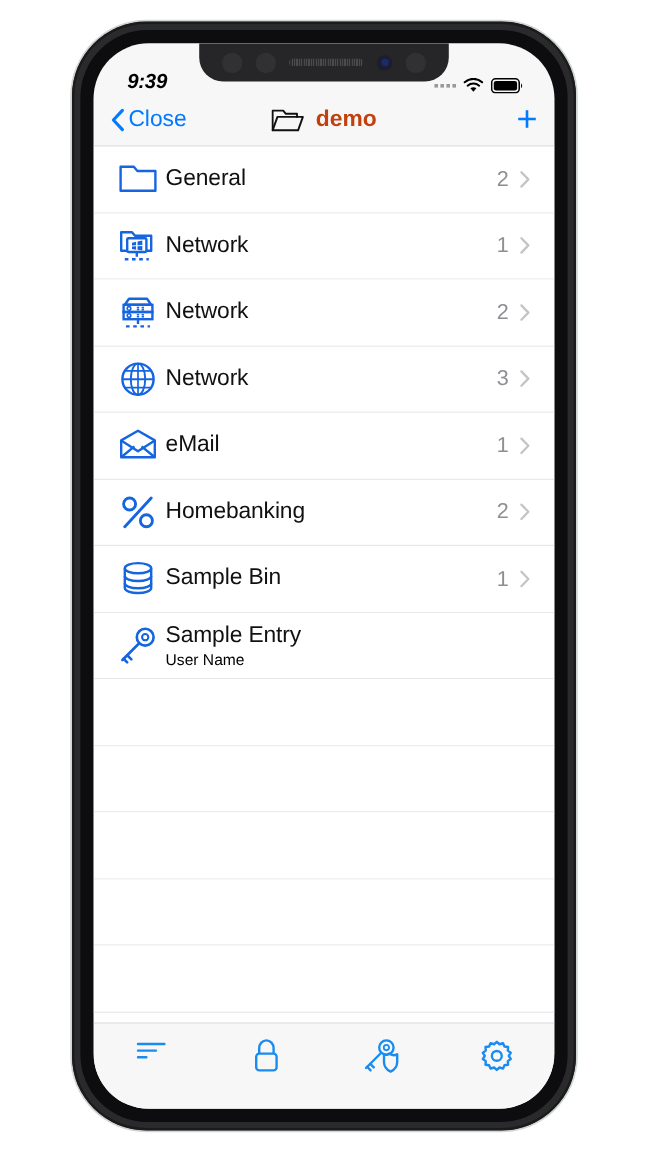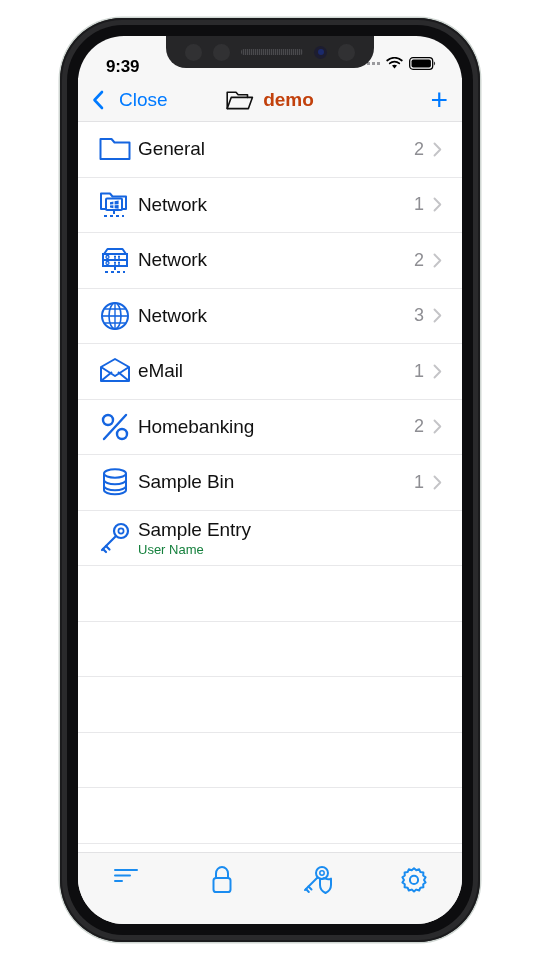--- a/index.html
+++ b/index.html
@@ -39,56 +39,56 @@
   }
   .sensor { width:17px; height:17px; border-radius:50%; background:#313133; }
   .speaker { width:62px; height:6px; border-radius:3px;
              background:repeating-linear-gradient(90deg,#4a4a4d 0 1px,#2d2d30 1px 2px); }
   .camera { width:13px; height:13px; border-radius:50%; background:#1d1d30;
             display:flex; align-items:center; justify-content:center; }
   .camera::after { content:""; width:6px; height:6px; border-radius:50%; background:#1b2a6b; }
 
   
   .statusbar {
-    position:absolute; top:17px; left:0; right:0; height:42px;
-    display:flex; align-items:flex-start; justify-content:space-between;
-    padding:4px 26px 0 28px; z-index:30;
+    position:absolute; top:0; left:0; right:0; height:42px;
+    display:flex; align-items:flex-end; justify-content:space-between;
+    padding:4px 26px 0 28px; z-index:30;font-style:italic;
   }
   .clock { font-size:17px; font-weight:600; color:#000; letter-spacing:-0.2px; }
   .status-right { display:flex; align-items:center; gap:6px; }
   .cell-dots { display:flex; gap:2px; align-items:flex-end; }
   .cell-dots i { display:block; width:3px; height:3px; background:#9a9a9e; }
 
   
   .navbar {
     position:absolute; top:42px; left:0; right:0; height:44px;
     display:flex; align-items:center; background:#f7f7f7;
     border-bottom:1px solid #e2e2e4; padding:0 14px; z-index:20;
   }
-  .nav-back { display:flex; align-items:center; gap:15px; color:#007AFF;
+  .nav-back { display:flex; align-items:center; gap:3px; color:#007AFF;
               font-size:19px; cursor:pointer; flex:0 0 auto; }
   .nav-title { position:absolute; left:0; right:0; display:flex;
                align-items:center; justify-content:center; gap:9px;
                pointer-events:none; }
   .nav-title-text { font-size:19px; font-weight:700; color:#c2410c; }
   .nav-add { margin-left:auto; color:#007AFF; font-size:30px;
              font-weight:300; line-height:1; cursor:pointer; z-index:2; }
 
   
   .list { position:absolute; top:86px; left:0; right:0; bottom:72px;
           background:#fff; overflow:hidden; }
   .row { display:flex; align-items:center; height:55.5px; padding-left:14px;
          border-bottom:1px solid #e8e8ea; background:#fff; cursor:pointer; }
   .row-icon { width:46px; flex:0 0 46px; display:flex; align-items:center;
               justify-content:center; color:#1565E0; }
   .row-body { flex:1 1 auto; display:flex; flex-direction:column;
               justify-content:center; min-width:0; }
   .row-title { font-size:19px; color:#111; letter-spacing:-0.1px;
                white-space:nowrap; }
-  .row-sub { font-size:13px; color:#15803d; margin-top:1px; }
+  .row-sub { font-size:13px; color:#000000; margin-top:1px; }
   .row-right { display:flex; align-items:center; gap:9px;
                padding-right:20px; flex:0 0 auto; }
   .row-count { font-size:18px; color:#8e8e93; }
   .chev { color:#c4c4c7; }
   .row.empty { height:55.5px; }
 
   
   .toolbar {
     position:absolute; bottom:0; left:0; right:0; height:72px;
     background:#f7f7f7; border-top:1px solid #e2e2e4;

